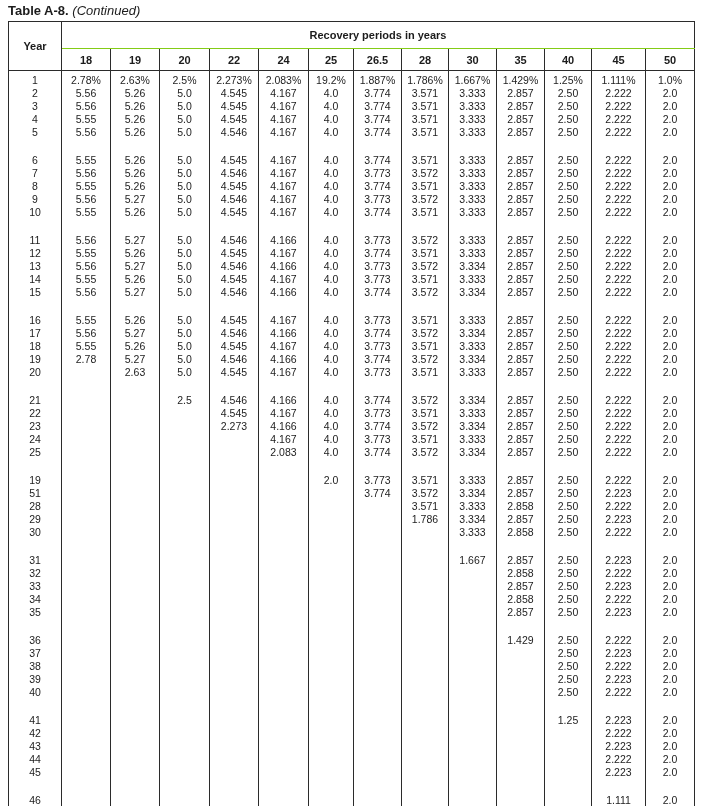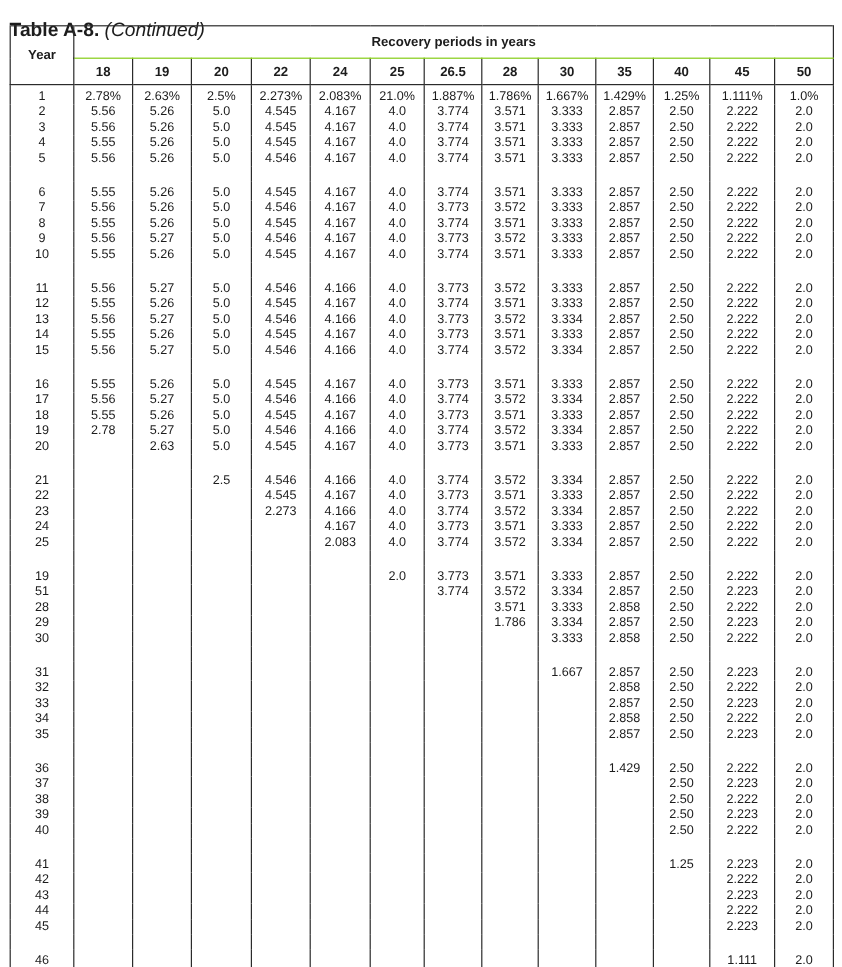--- a/index.html
+++ b/index.html
@@ -2,21 +2,21 @@
 <html><head>
 <meta charset="utf-8">
 <style>
   html, body { margin: 0; padding: 0; background: #ffffff; }
   body {
     width: 702px; height: 806px; overflow: hidden;
     font-family: "Liberation Sans", sans-serif;
     color: #1c1c1c;
   }
   .page { position: relative; width: 702px; height: 806px; background: #fff; }
-  .doc-title { position: absolute; left: 8px; top: 17px; font-size: 16px; }
+  .doc-title { position: absolute; left: 8px; top: 3px; font-size: 13px; }
   .t-main { font-weight: bold; }
   .t-cont { font-style: italic; }
   table.macrs {
     position: absolute; left: 8px; top: 21px;
     border-collapse: collapse; table-layout: fixed;
     font-size: 10.5px; color: #1c1c1c;
     border: 1.5px solid #2b2b2b;
   }
   .macrs th, .macrs td {
     border-left: 1px solid #2b2b2b;
@@ -86,21 +86,21 @@
         </tr>
       </thead>
       <tbody>
         <tr class="first-row">
           <td>1</td>
           <td>2.78%</td>
           <td>2.63%</td>
           <td>2.5%</td>
           <td>2.273%</td>
           <td>2.083%</td>
-          <td>21.0%</td>
+          <td>19.2%</td>
           <td>1.887%</td>
           <td>1.786%</td>
           <td>1.667%</td>
           <td>1.429%</td>
           <td>1.25%</td>
           <td>1.111%</td>
           <td>1.0%</td>
         </tr>
         <tr>
           <td>2</td>

